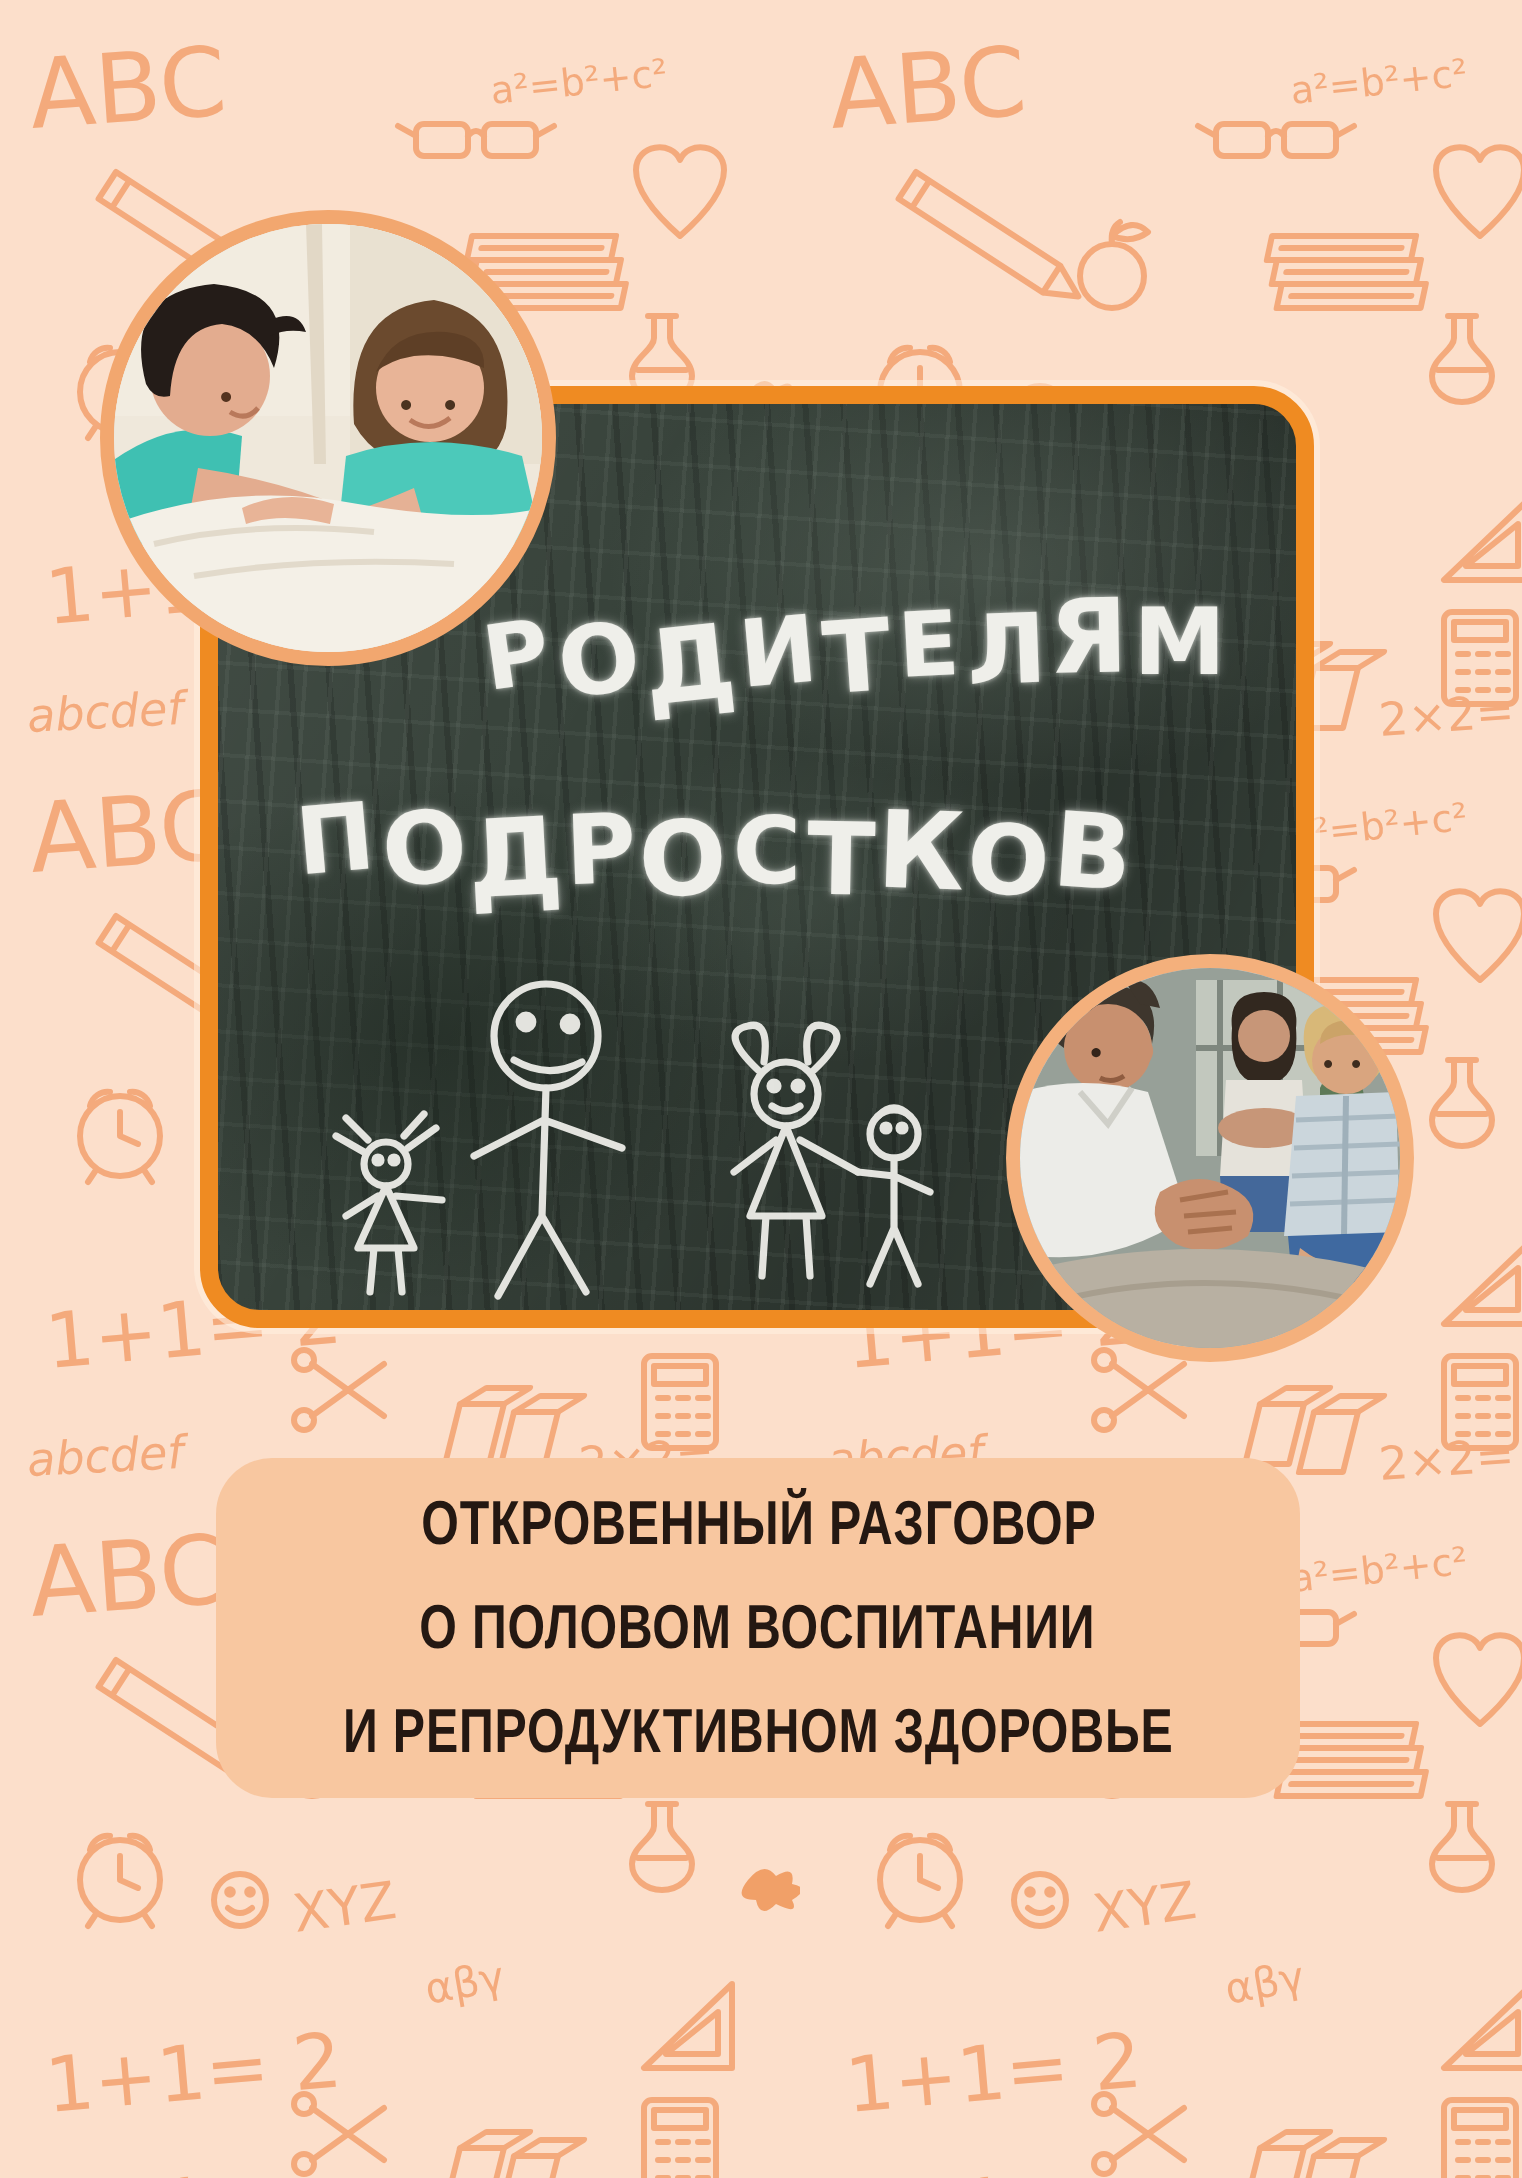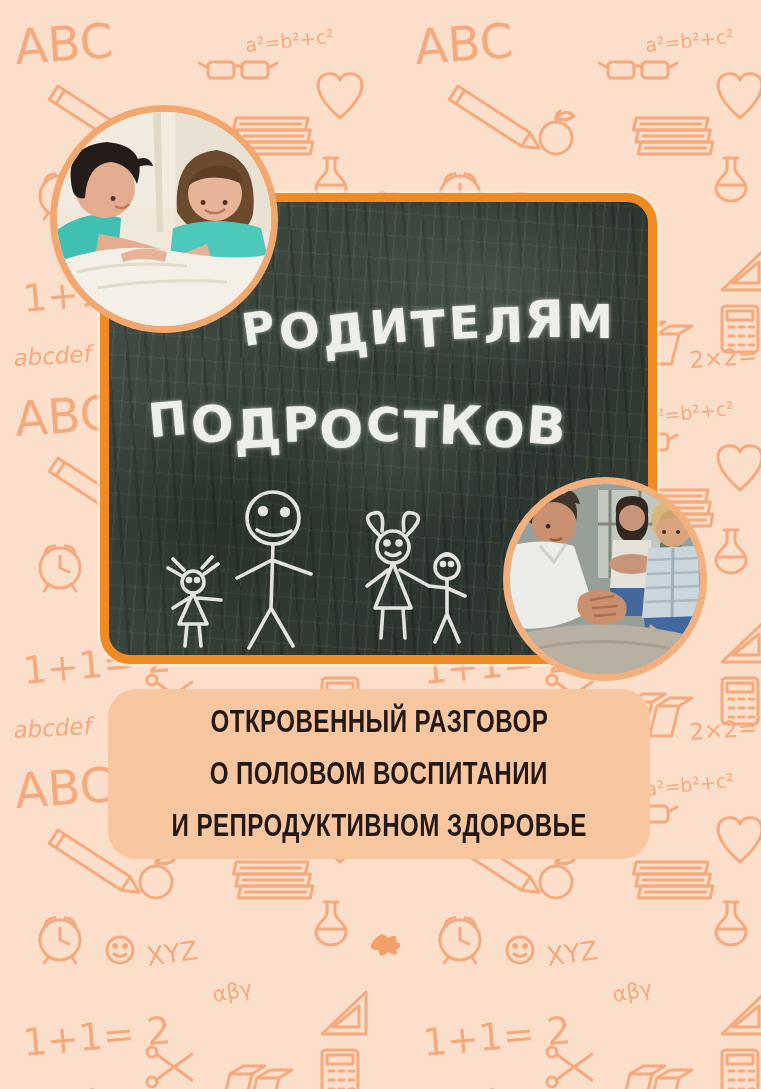--- a/index.html
+++ b/index.html
@@ -38,21 +38,21 @@
   .photo{
     position:absolute;box-sizing:border-box;border-radius:50%;overflow:hidden;
     border:7px solid #F2A76F;z-index:2;background:#ddd;
   }
   .photo svg{display:block;width:100%;height:100%;}
   .photo-1{left:50px;top:105px;width:228px;height:228px;}
   .photo-2{left:503px;top:477px;width:204px;height:204px;border-color:#F4B07C;}
 
   
   .title-box{
-    position:absolute;left:108px;top:689px;width:542px;height:170px;
+    position:absolute;left:108px;top:729px;width:542px;height:170px;
     background:#F8C7A0;border-radius:28px;z-index:1;
     display:flex;flex-direction:column;align-items:center;justify-content:center;
   }
   .title-line{
     color:#241812;font-weight:bold;font-size:31px;line-height:52px;
     letter-spacing:.5px;transform:scaleX(.78);transform-origin:center;white-space:nowrap;
   }
 </style>
 </head>
 <body>

